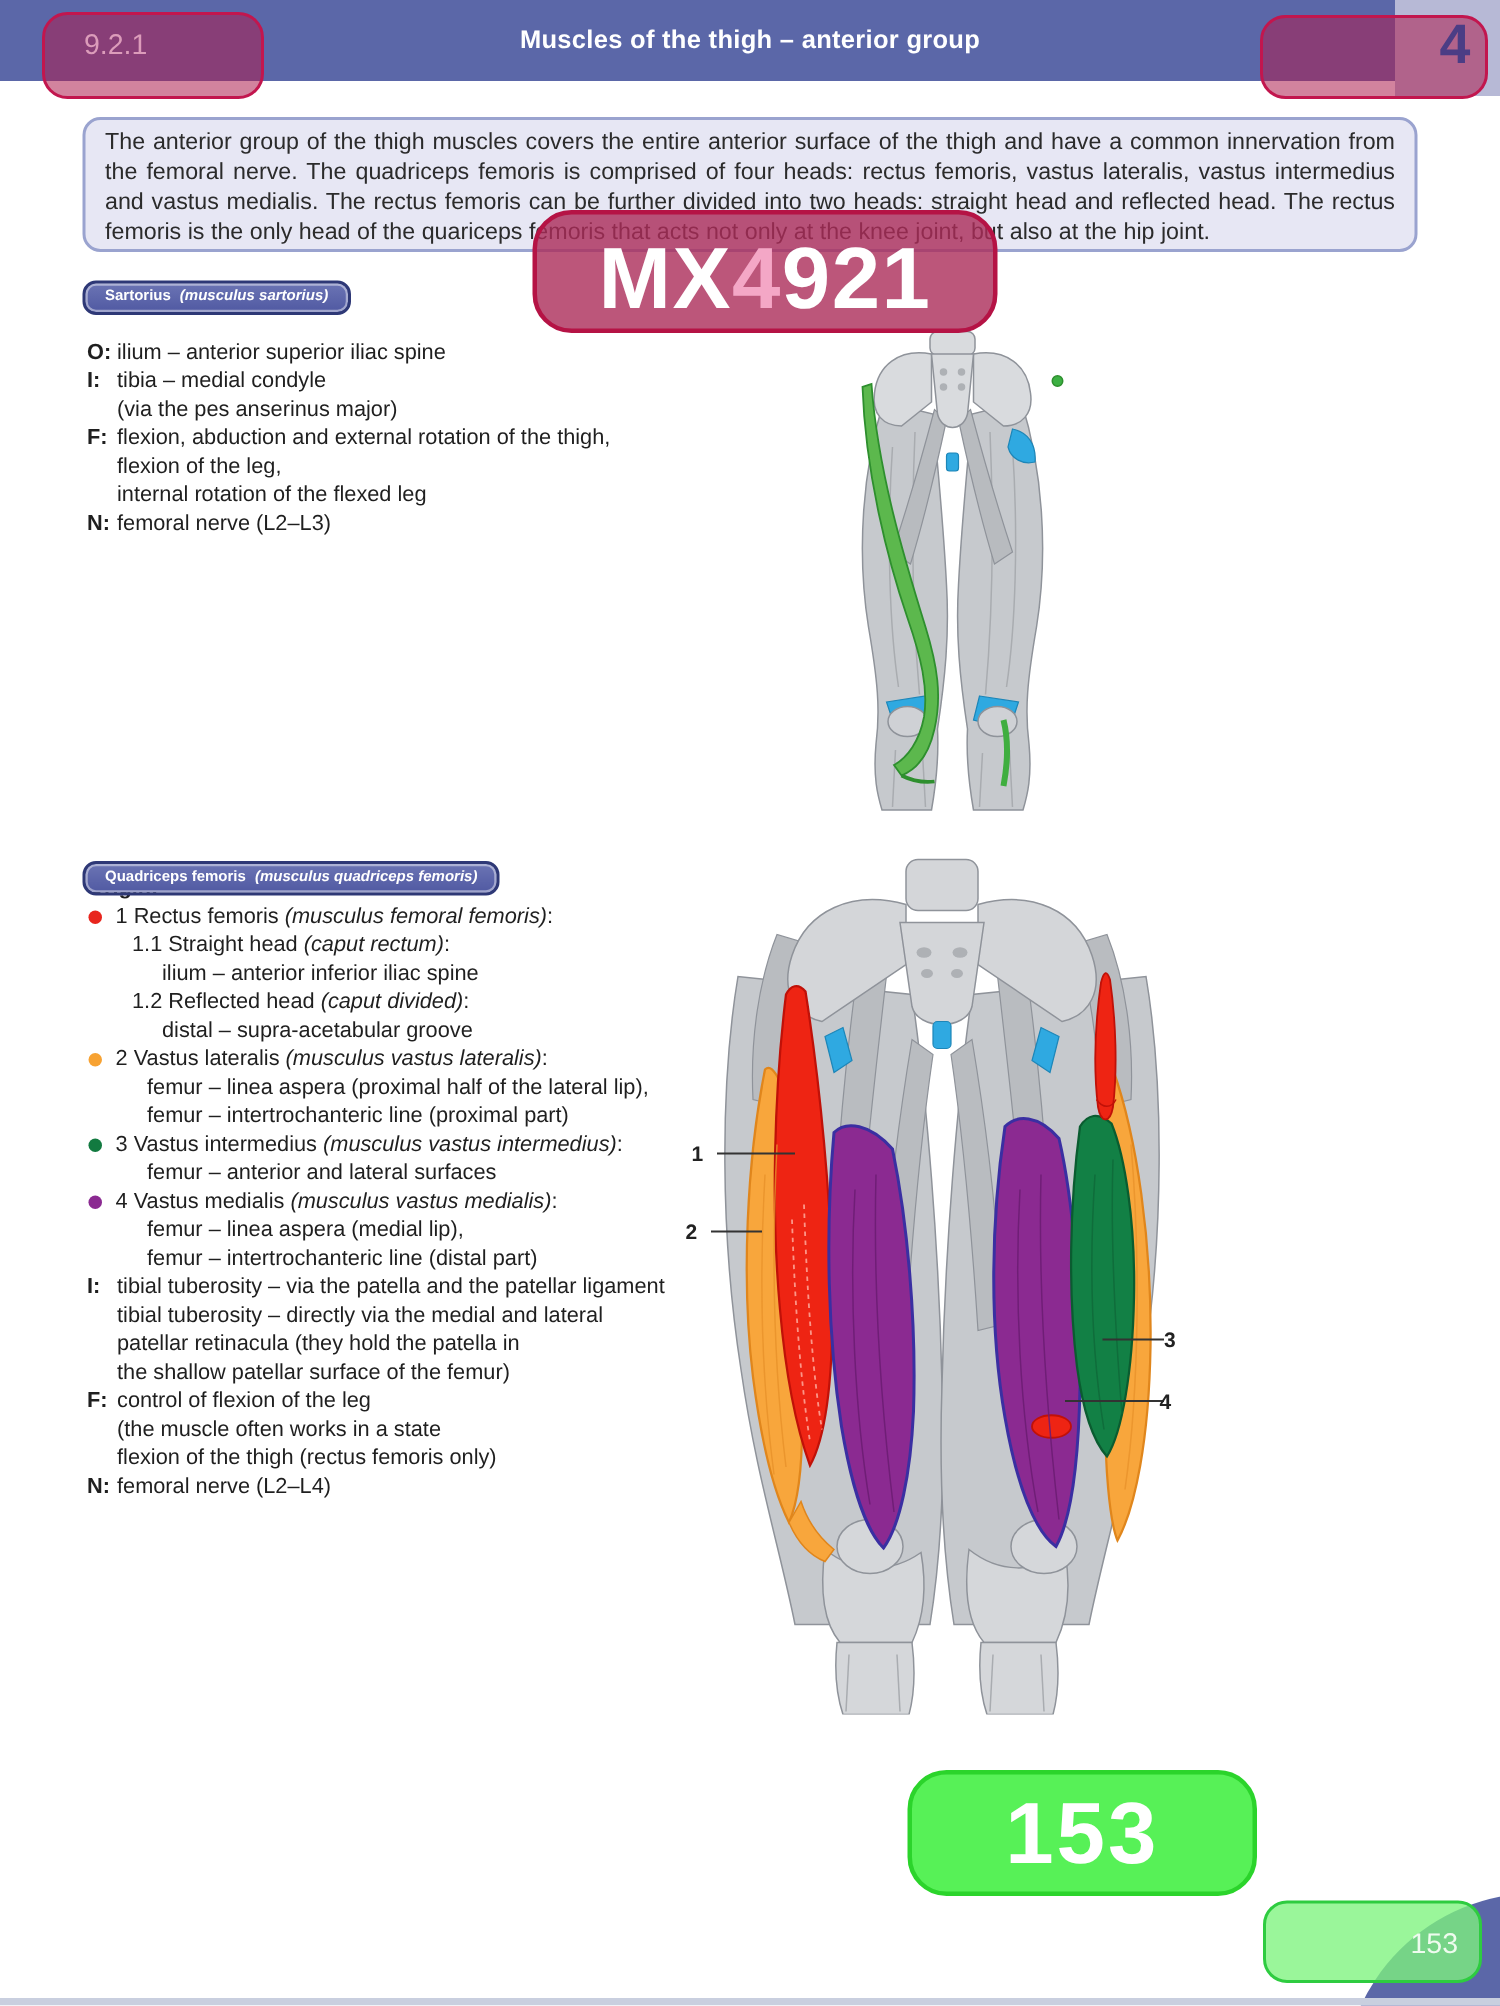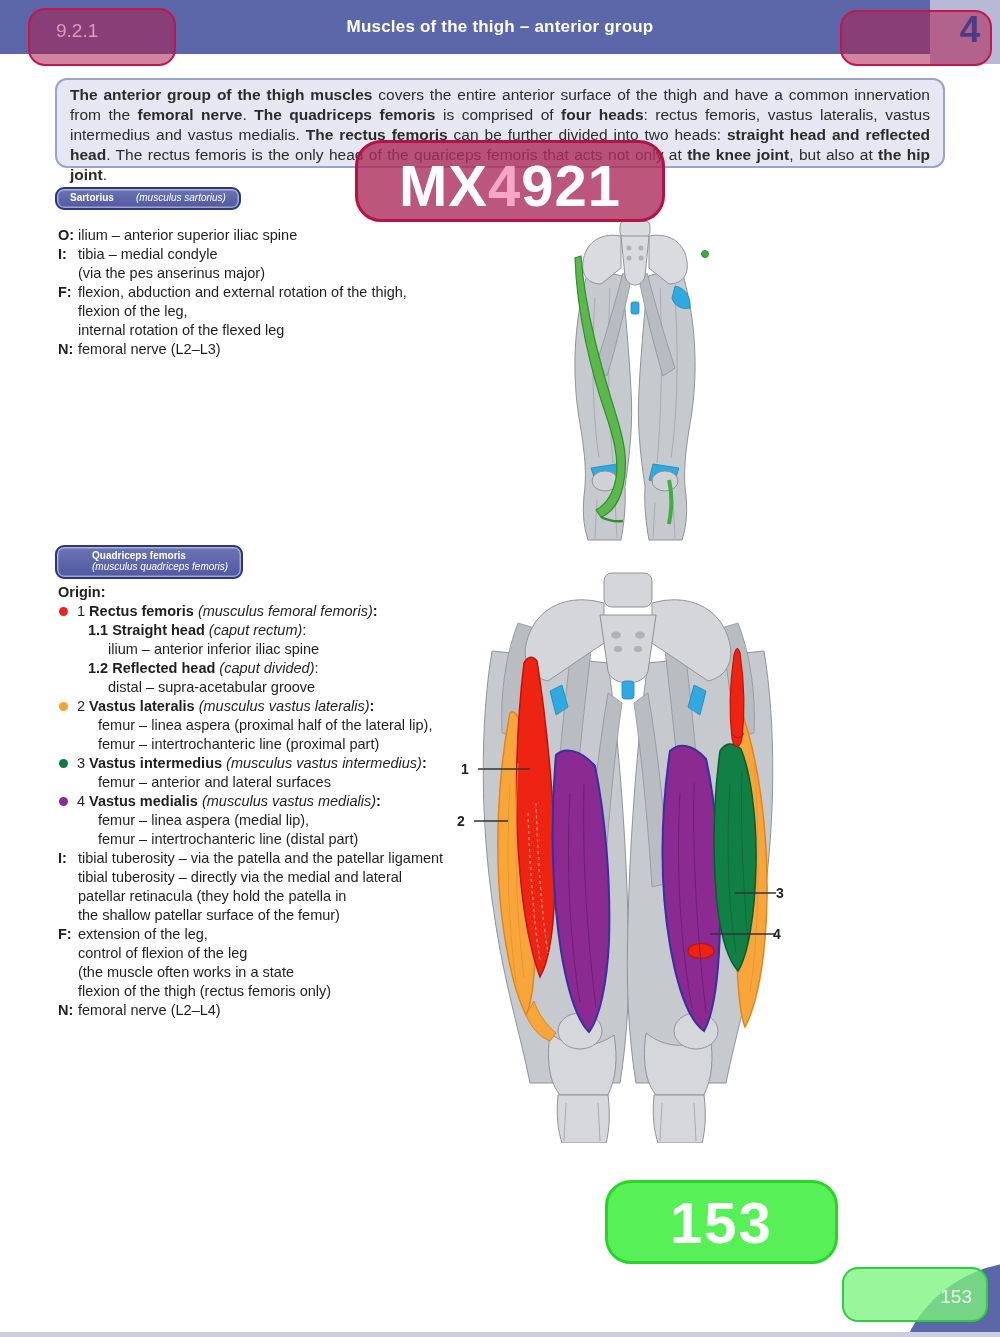--- a/index.html
+++ b/index.html
@@ -1,19 +1,19 @@
 <!DOCTYPE html>
 <html><head>
 <meta charset="utf-8">
 <style>
   html,body{margin:0;padding:0;}
   body{font-family:"Liberation Sans",sans-serif;background:#ffffff;}
   #page{position:relative;width:1000px;height:1337px;background:#ffffff;overflow:hidden;}
 
-  .b{font-weight:bold;}
+  .b{font-weight:normal;}
   .i{font-style:italic;}
 
   
   .header-bar{position:absolute;left:0;top:0;width:1000px;height:54px;background:#5b67a8;}
   .chapter-tab{position:absolute;left:930px;top:0;width:70px;height:64px;background:#b7b9d6;}
   .page-title{position:absolute;left:0;top:0;width:1000px;height:54px;display:flex;align-items:center;justify-content:center;color:#ffffff;font-weight:bold;font-size:17px;letter-spacing:.2px;z-index:2;}
   .chapter-number{position:absolute;left:948px;top:9px;width:44px;text-align:center;font-size:37px;font-weight:bold;color:#4b3d85;z-index:4;}
 
   .redact{position:absolute;background:rgba(173,30,78,0.55);border:2.5px solid #c2164e;border-radius:17px;z-index:3;}
   .redact-left{left:28px;top:8px;width:144px;height:54px;}
@@ -24,23 +24,23 @@
   .intro-box{position:absolute;left:55px;top:78px;width:890px;height:90px;box-sizing:border-box;background:#e7e7f4;border:2.5px solid #9aa3cf;border-radius:12px;padding:5px 13px;font-size:15.5px;line-height:20px;color:#2b2b2b;text-align:justify;z-index:10;}
 
   
   .watermark{position:absolute;left:355px;top:140px;width:310px;height:82px;box-sizing:border-box;background:rgba(171,44,89,0.8);border:3px solid #b51345;border-radius:26px;display:flex;align-items:flex-end;justify-content:center;z-index:30;}
   .watermark span{font-size:58px;font-weight:bold;color:#ffffff;letter-spacing:1px;}
   .watermark .wm-accent{color:#f4a7c6;}
 
   
   .muscle-heading{position:absolute;display:inline-flex;align-items:baseline;background:linear-gradient(180deg,#6b74b4 0%,#5059a2 100%);border:2px solid #2e3876;border-radius:9px;padding:3px 13px 5px;color:#ffffff;font-size:10px;box-shadow:inset 0 0 0 1.5px rgba(255,255,255,0.45);z-index:12;}
   .muscle-heading .mh-name{font-weight:bold;}
-  .muscle-heading .mh-latin{font-style:italic;font-weight:normal;margin-left:22px;}
+  .muscle-heading .mh-latin{font-style:italic;font-weight:bold;margin-left:6px;}
   #sartorius-heading{left:55px;top:187px;}
-  #quadriceps-heading{left:55px;top:545px;flex-direction:column;}
+  #quadriceps-heading{left:55px;top:574px;}
 
   
   .textblock{position:absolute;font-size:14.5px;line-height:19px;color:#1f1f1f;z-index:11;}
   #sartorius-info{left:58px;top:226px;width:480px;}
   #quadriceps-block{left:58px;top:583px;width:470px;}
   .inforow{display:flex;}
   .inforow .lbl{font-weight:bold;width:20px;flex:none;}
   .lines{flex:1;}
   .origin-title{font-weight:bold;}
   .oln{position:relative;}
@@ -199,21 +199,20 @@
           <div class="lines">
             <div class="ln">tibial tuberosity – via the patella and the patellar ligament</div>
             <div class="ln">tibial tuberosity – directly via the medial and lateral</div>
             <div class="ln">patellar retinacula (they hold the patella in</div>
             <div class="ln">the shallow patellar surface of the femur)</div>
           </div>
         </div>
         <div class="inforow">
           <span class="lbl">F:</span>
           <div class="lines">
-            <div class="ln">extension of the leg,</div>
             <div class="ln">control of flexion of the leg</div>
             <div class="ln">(the muscle often works in a state</div>
             <div class="ln">flexion of the thigh (rectus femoris only)</div>
           </div>
         </div>
         <div class="inforow">
           <span class="lbl">N:</span>
           <div class="lines">
             <div class="ln">femoral nerve (L2–L4)</div>
           </div>

